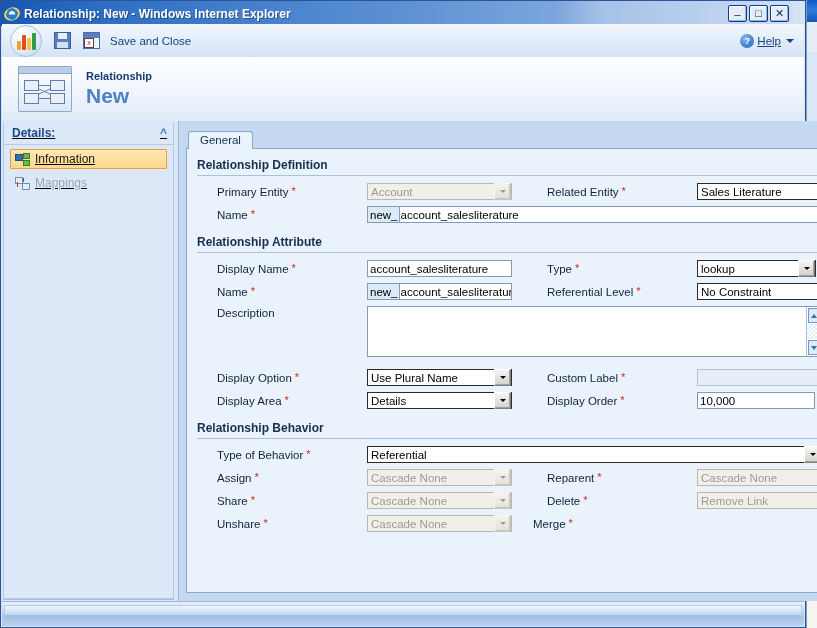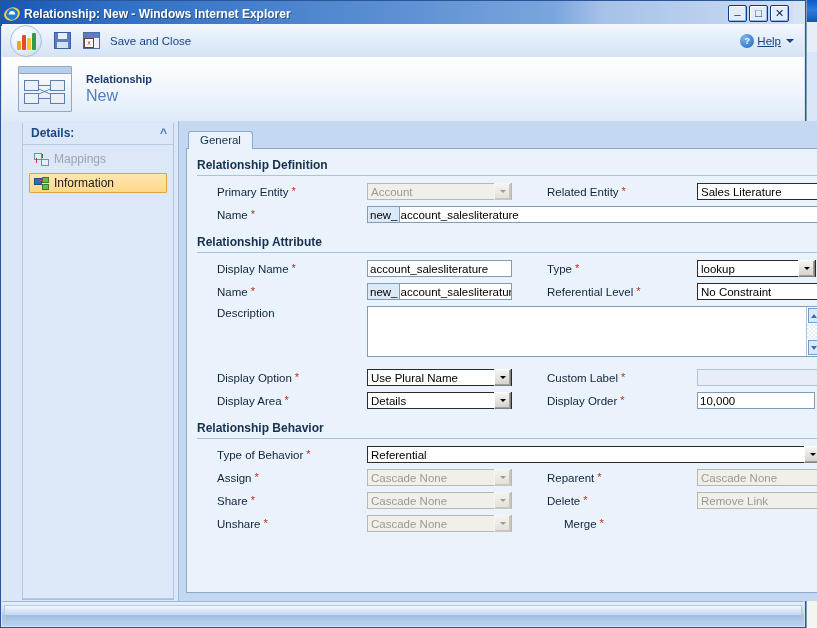--- a/index.html
+++ b/index.html
@@ -116,34 +116,35 @@
   .ent-icon {
     width:52px;height:44px;margin-left:16px;margin-right:14px;flex:none;
     background:linear-gradient(to bottom,#ffffff,#dce8f7);
     border:1px solid #8da9cc; position:relative; border-radius:1px;
   }
   .ent-icon .hdr{position:absolute;left:0;top:0;right:0;height:6px;background:#b9cee8;border-bottom:1px solid #8da9cc;}
   .ent-icon .node{position:absolute;width:13px;height:9px;background:#e9f0fa;border:1px solid #5d7fae;}
   .ent-icon .line{position:absolute;background:#5d7fae;height:1px;}
   .hdr-texts{display:flex;flex-direction:column;}
   .hdr-kicker{font-size:11px;font-weight:bold;color:#1a3b6e;font-family:"Liberation Sans",sans-serif;}
-  .hdr-title{font-size:16px;font-weight:normal;color:#4e80c4;font-family:"Liberation Sans",sans-serif;margin-top:2px;}
+  .hdr-title{font-size:21px;font-weight:bold;color:#4e80c4;font-family:"Liberation Sans",sans-serif;margin-top:2px;}
 
   
   .content{position:absolute;left:1px;top:120px;right:1px;bottom:26px;display:flex;}
   .sidebar{
     width:176px;flex:none;
     background:#dbe7f8;
     border-right:1px solid #9fb8d8;
     position:relative;
   }
   .sidebar-inner{
-    margin:2px 4px 0 20px;background:#fdba74;
+    margin:2px 4px 0 1px;background:#fdba74;
     border:1px solid #a8c0dd; border-top:none; border-left:none; border-right:none;
     height:calc(100% - 4px);
+    text-decoration:underline;
   }
   .sb-panel{
     background:#dce8f8; border:1px solid #b2c7e2; border-top:none;
     height:100%;
     box-sizing:border-box;
   }
   .sb-head{
     display:flex;align-items:center;
     padding:3px 6px 4px 8px;
     border-bottom:1px solid #b6cae4;
@@ -377,38 +378,38 @@
     <div class="content">
 
       <div class="sidebar">
         <div class="sidebar-inner">
           <div class="sb-panel">
             <div class="sb-head">
               <span class="sb-head-title">Details:</span>
               <span class="sb-chevron">^</span>
             </div>
 
+            <div class="sb-item selected">
+              <span class="mini-icon">
+                <i style="left:0;top:1px;width:6px;height:5px;background:#2f6fb5;border:1px solid #1d4e86;"></i>
+                <i style="left:8px;top:0;width:5px;height:4px;background:#69b84a;border:1px solid #3d7a2c;"></i>
+                <i style="left:8px;top:7px;width:5px;height:4px;background:#69b84a;border:1px solid #3d7a2c;"></i>
+                <i style="left:6px;top:3px;width:3px;height:1px;background:#c44;"></i>
+              </span>
+              <span class="sb-label">Information</span>
+            </div>
+
             <div class="sb-item">
               <span class="mini-icon">
                 <i style="left:0;top:0;width:6px;height:5px;background:#e8eef8;border:1px solid #6f8fba;"></i>
                 <i style="left:7px;top:6px;width:6px;height:5px;background:#e8eef8;border:1px solid #6f8fba;"></i>
                 <i style="left:2px;top:5px;width:1px;height:5px;background:#c0392b;"></i>
                 <i style="left:8px;top:1px;width:1px;height:4px;background:#2e7d32;"></i>
               </span>
               <span class="sb-label dim">Mappings</span>
-            </div>
-
-            <div class="sb-item selected">
-              <span class="mini-icon">
-                <i style="left:0;top:1px;width:6px;height:5px;background:#2f6fb5;border:1px solid #1d4e86;"></i>
-                <i style="left:8px;top:0;width:5px;height:4px;background:#69b84a;border:1px solid #3d7a2c;"></i>
-                <i style="left:8px;top:7px;width:5px;height:4px;background:#69b84a;border:1px solid #3d7a2c;"></i>
-                <i style="left:6px;top:3px;width:3px;height:1px;background:#c44;"></i>
-              </span>
-              <span class="sb-label">Information</span>
             </div>
           </div>
         </div>
       </div>
 
       <div class="formpane">
         <div class="tabstrip">
           <div class="tab active">
             <span>General</span>
           </div>
@@ -626,21 +627,21 @@
               <div class="cell" style="width:150px">
                 <span class="lbl">Unshare</span>
                 <span class="req">*</span>
               </div>
               <div class="sel disabled" style="width:145px">
                 <span class="val">Cascade None</span>
                 <span class="arrow">
                     <span></span>
                   </span>
               </div>
-              <div class="cell" style="width:150px;margin-left:32px">
+              <div class="cell" style="width:150px;margin-left:1px">
                 <span class="lbl">Merge</span>
                 <span class="req">*</span>
               </div>
             </div>
           </div>
 
         </div>
       </div>
     </div>
 

